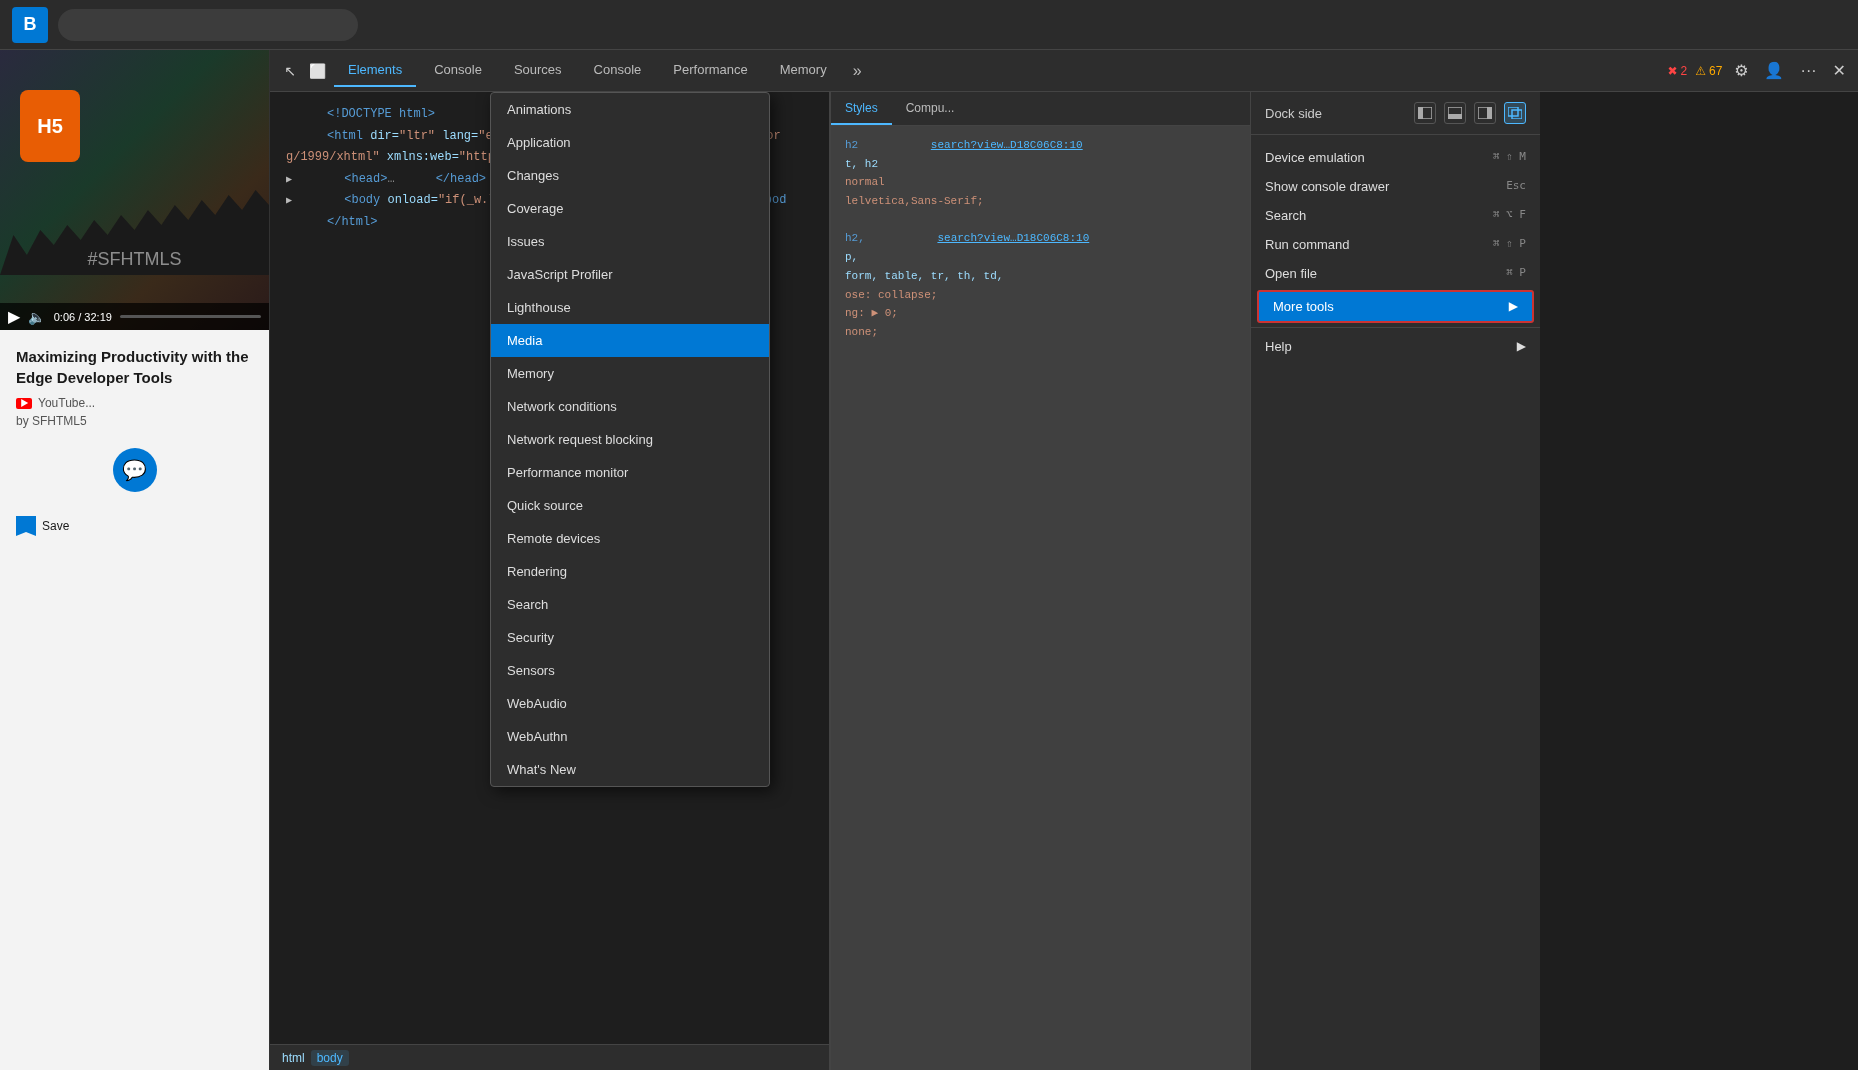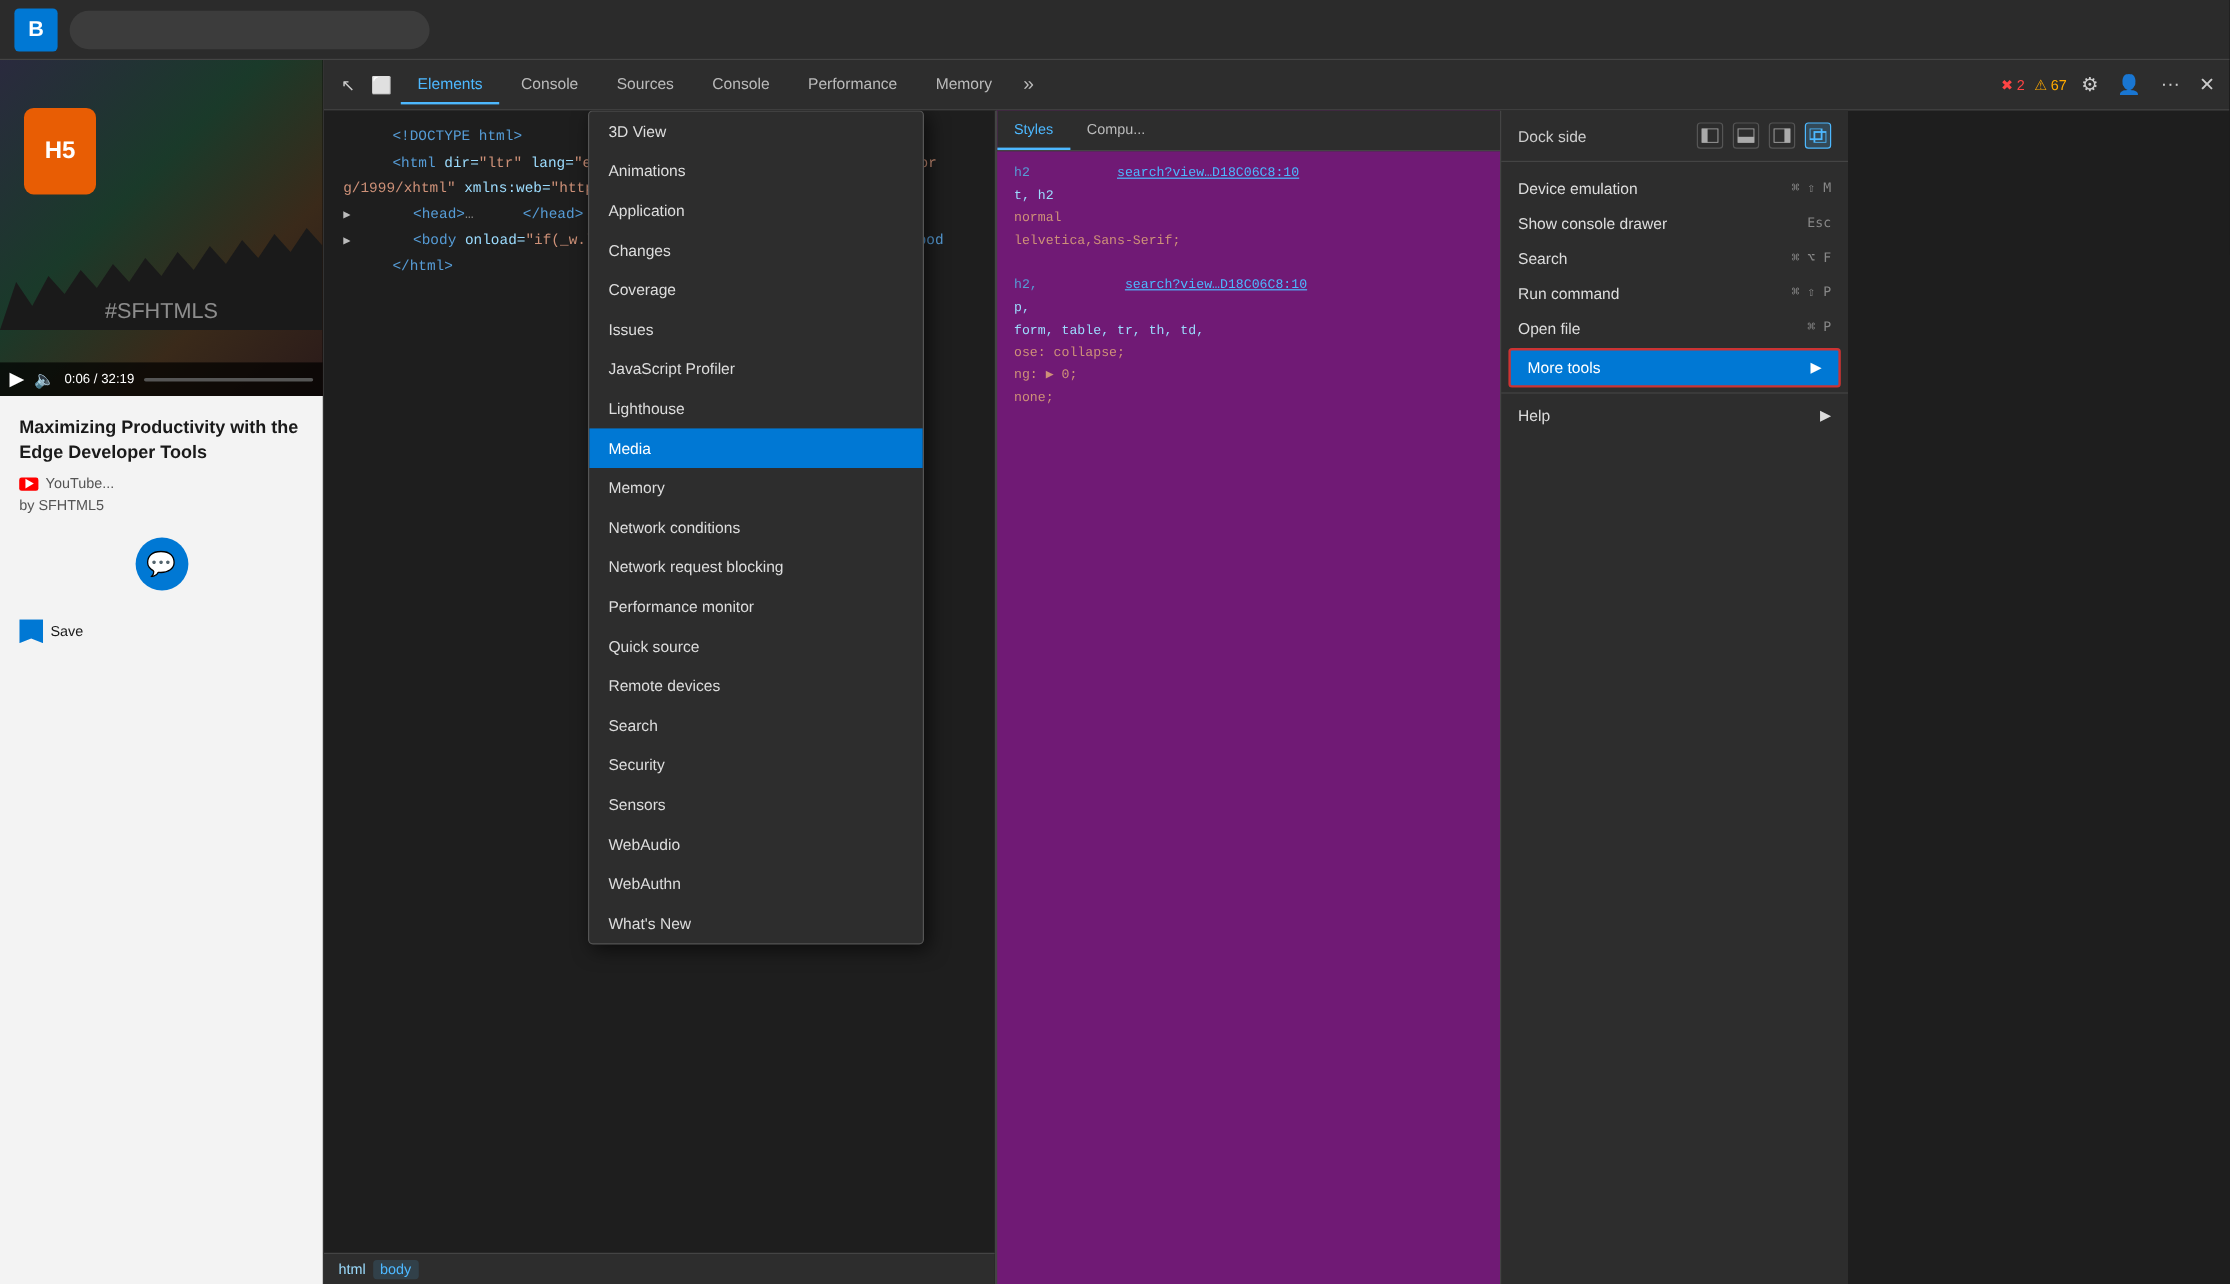--- a/index.html
+++ b/index.html
@@ -301,21 +301,21 @@
     .breadcrumb-active {
       background: #4db8ff22;
       color: #4db8ff;
       padding: 1px 6px;
       border-radius: 3px;
     }
 
     
     .styles-panel {
       width: 420px;
-      background: #701a75;
+      background: #404040;
       border-left: 1px solid #444;
       display: flex;
       flex-direction: column;
       overflow: hidden;
     }
     .styles-toolbar {
       display: flex;
       height: 34px;
       background: #2d2d2d;
       border-bottom: 1px solid #444;
@@ -680,35 +680,35 @@
               <span>Help</span>
               <span style="font-size:12px;">▶</span>
             </div>
           </div>
         </div>
       </div>
 
       <div class="dropdown-overlay">
 
         <div class="more-tools-menu">
-          <div class="menu-item">3D View</div>
           <div class="menu-item">Animations</div>
           <div class="menu-item">Application</div>
           <div class="menu-item">Changes</div>
           <div class="menu-item">Coverage</div>
           <div class="menu-item">Issues</div>
           <div class="menu-item">JavaScript Profiler</div>
           <div class="menu-item">Lighthouse</div>
           <div class="menu-item highlighted">Media</div>
           <div class="menu-item">Memory</div>
           <div class="menu-item">Network conditions</div>
           <div class="menu-item">Network request blocking</div>
           <div class="menu-item">Performance monitor</div>
           <div class="menu-item">Quick source</div>
           <div class="menu-item">Remote devices</div>
+          <div class="menu-item">Rendering</div>
           <div class="menu-item">Search</div>
           <div class="menu-item">Security</div>
           <div class="menu-item">Sensors</div>
           <div class="menu-item">WebAudio</div>
           <div class="menu-item">WebAuthn</div>
           <div class="menu-item">What's New</div>
         </div>
 
       </div>
 

